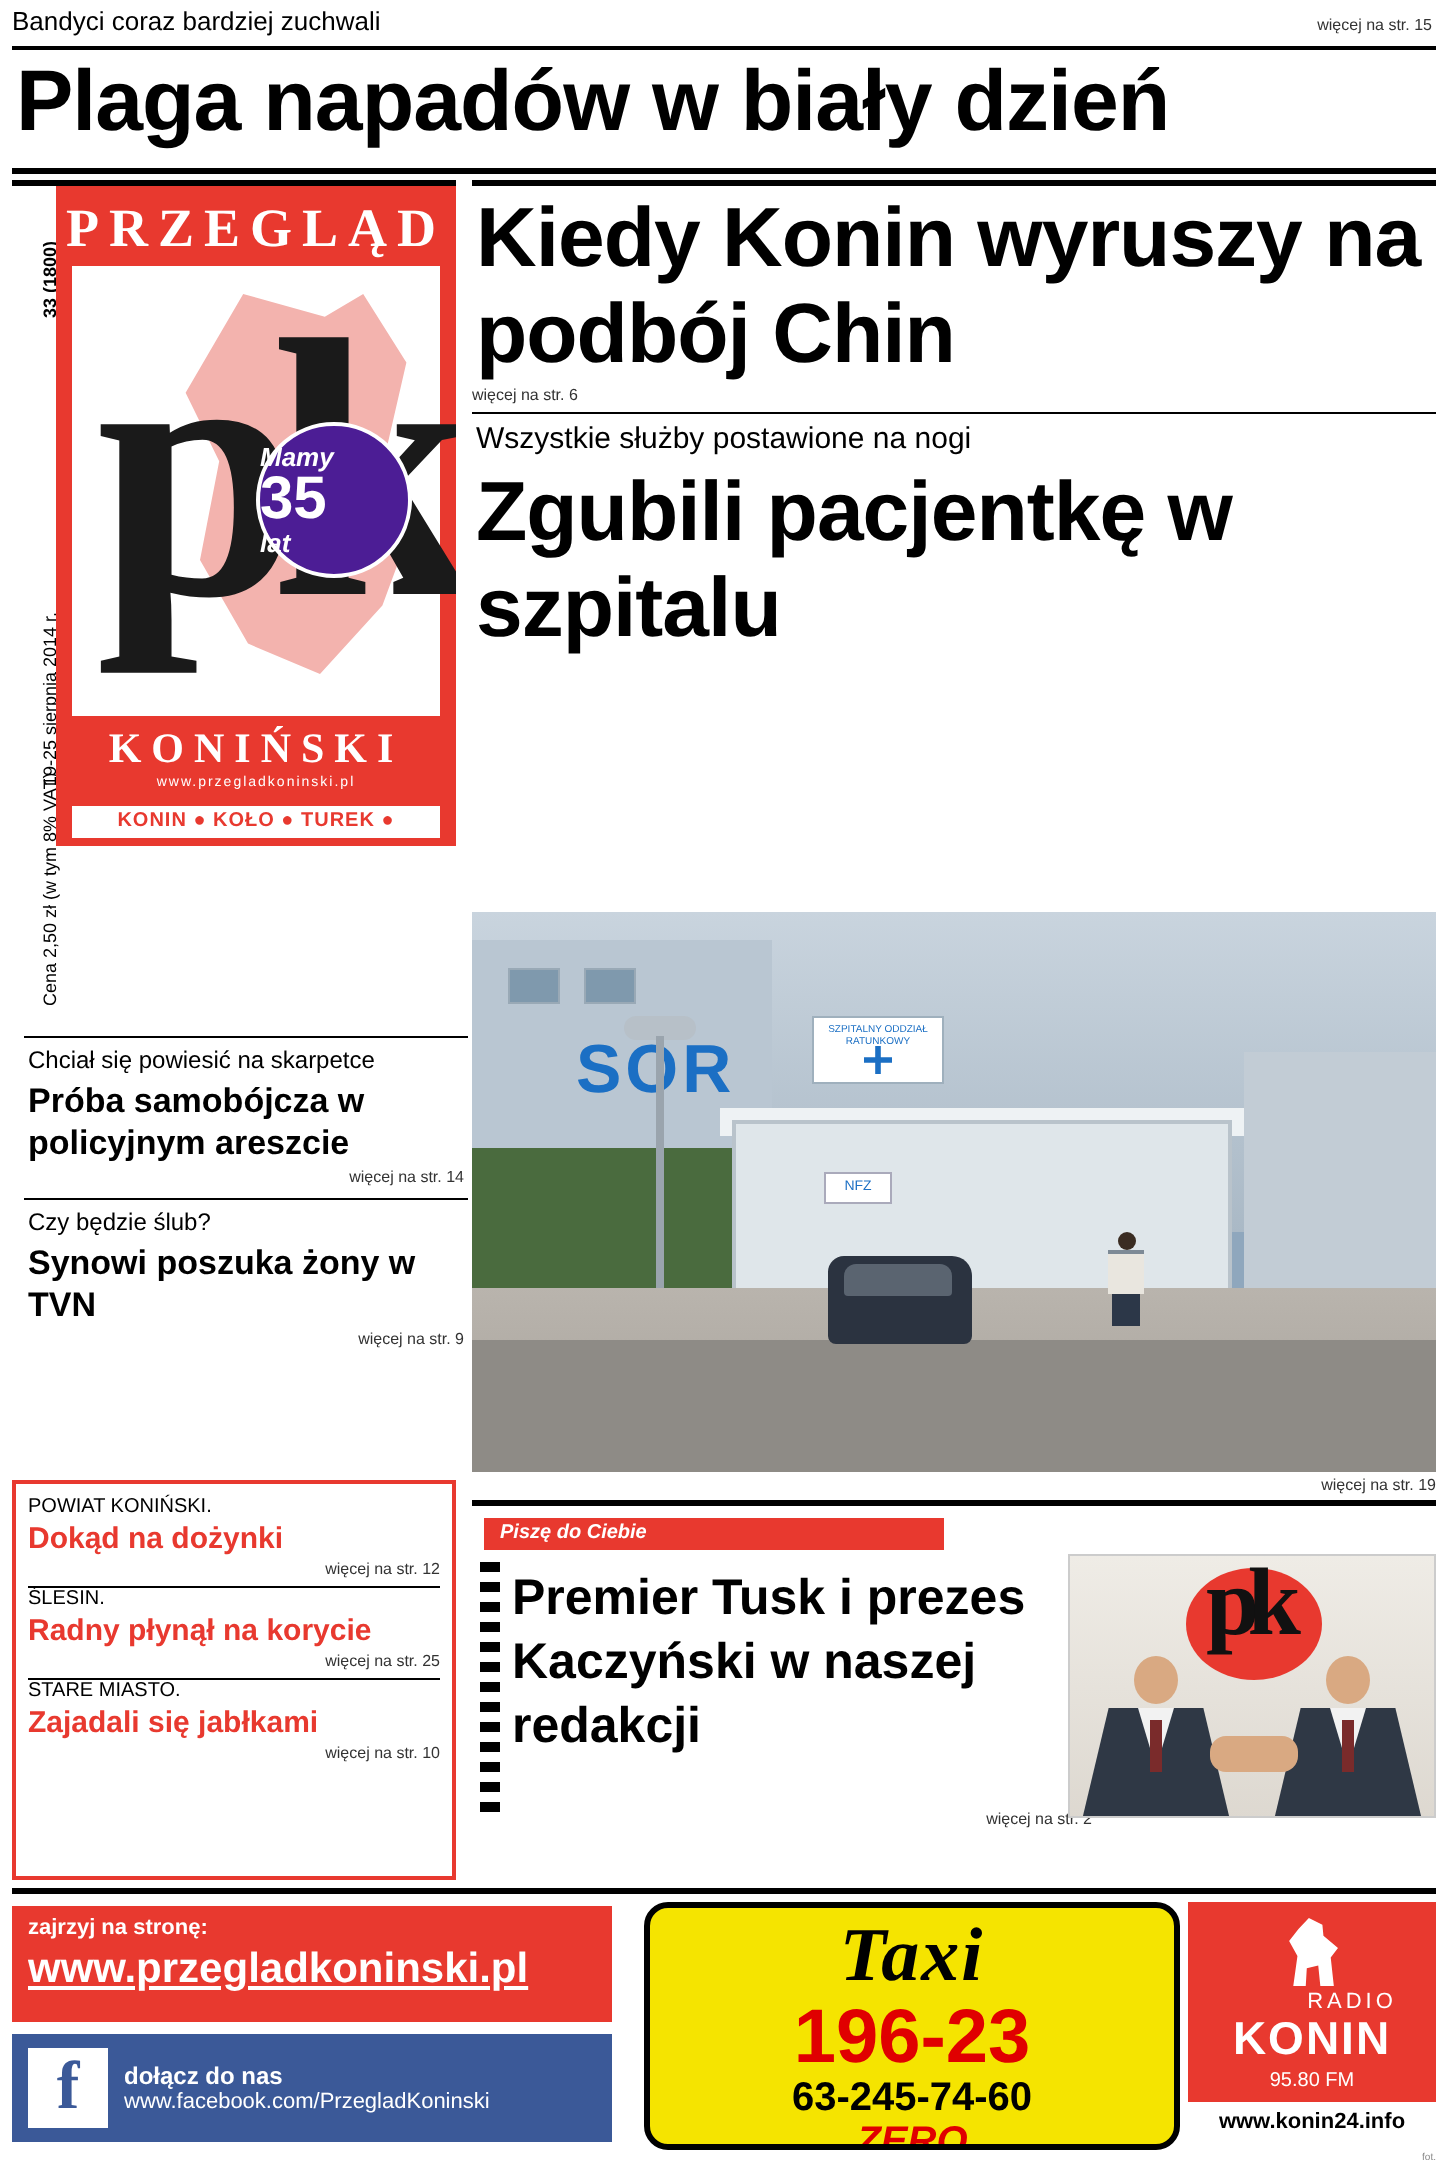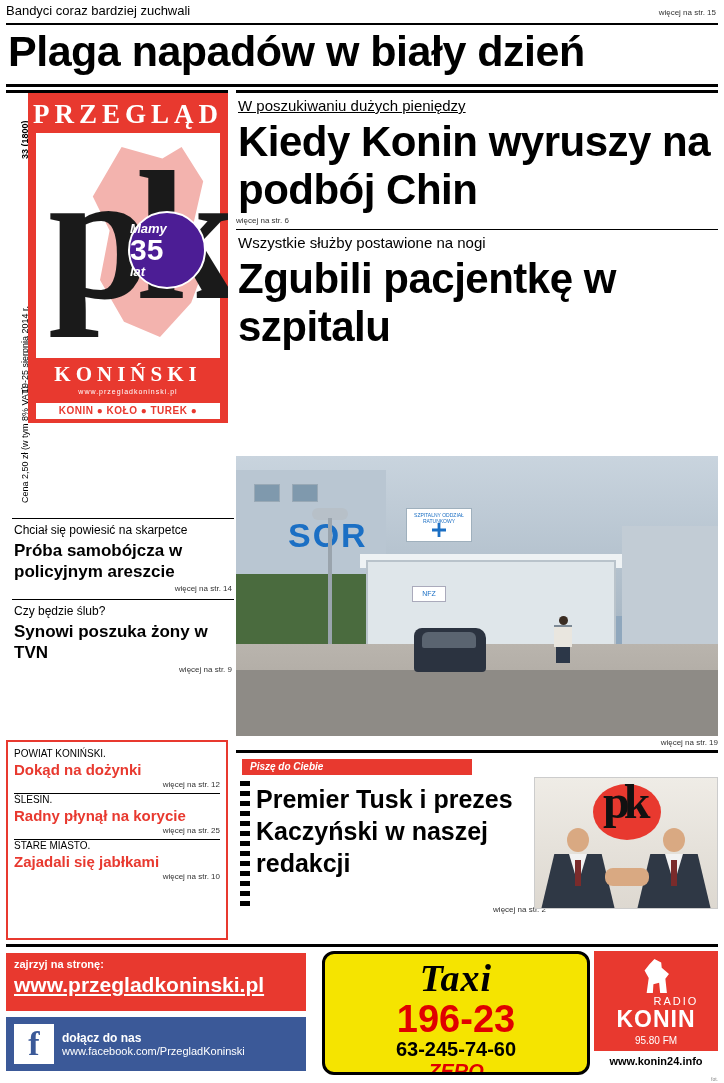--- a/index.html
+++ b/index.html
@@ -422,21 +422,20 @@
     <div class="hr-thin"></div>
     <div class="tzb">
       <div class="tzb-kicker">STARE MIASTO.</div>
       <div class="tzb-title">Zajadali się jabłkami</div>
       <div class="tzb-more">więcej na str. 10</div>
     </div>
   </div>
 
   <div class="right-col">
     <div class="rc-rule"></div>
-    <div class="rc-kicker">W poszukiwaniu dużych pieniędzy</div>
     <div class="rc-head">Kiedy Konin wyruszy na podbój Chin</div>
     <div class="rc-more">więcej na str. 6</div>
     <div class="hr-thin"></div>
     <div class="rc-kicker plain">Wszystkie służby postawione na nogi</div>
     <div class="rc-head">Zgubili pacjentkę w szpitalu</div>
   </div>
 
   <div class="photo">
     <div class="ph-sky"></div>
     <div class="ph-build-main"></div>

